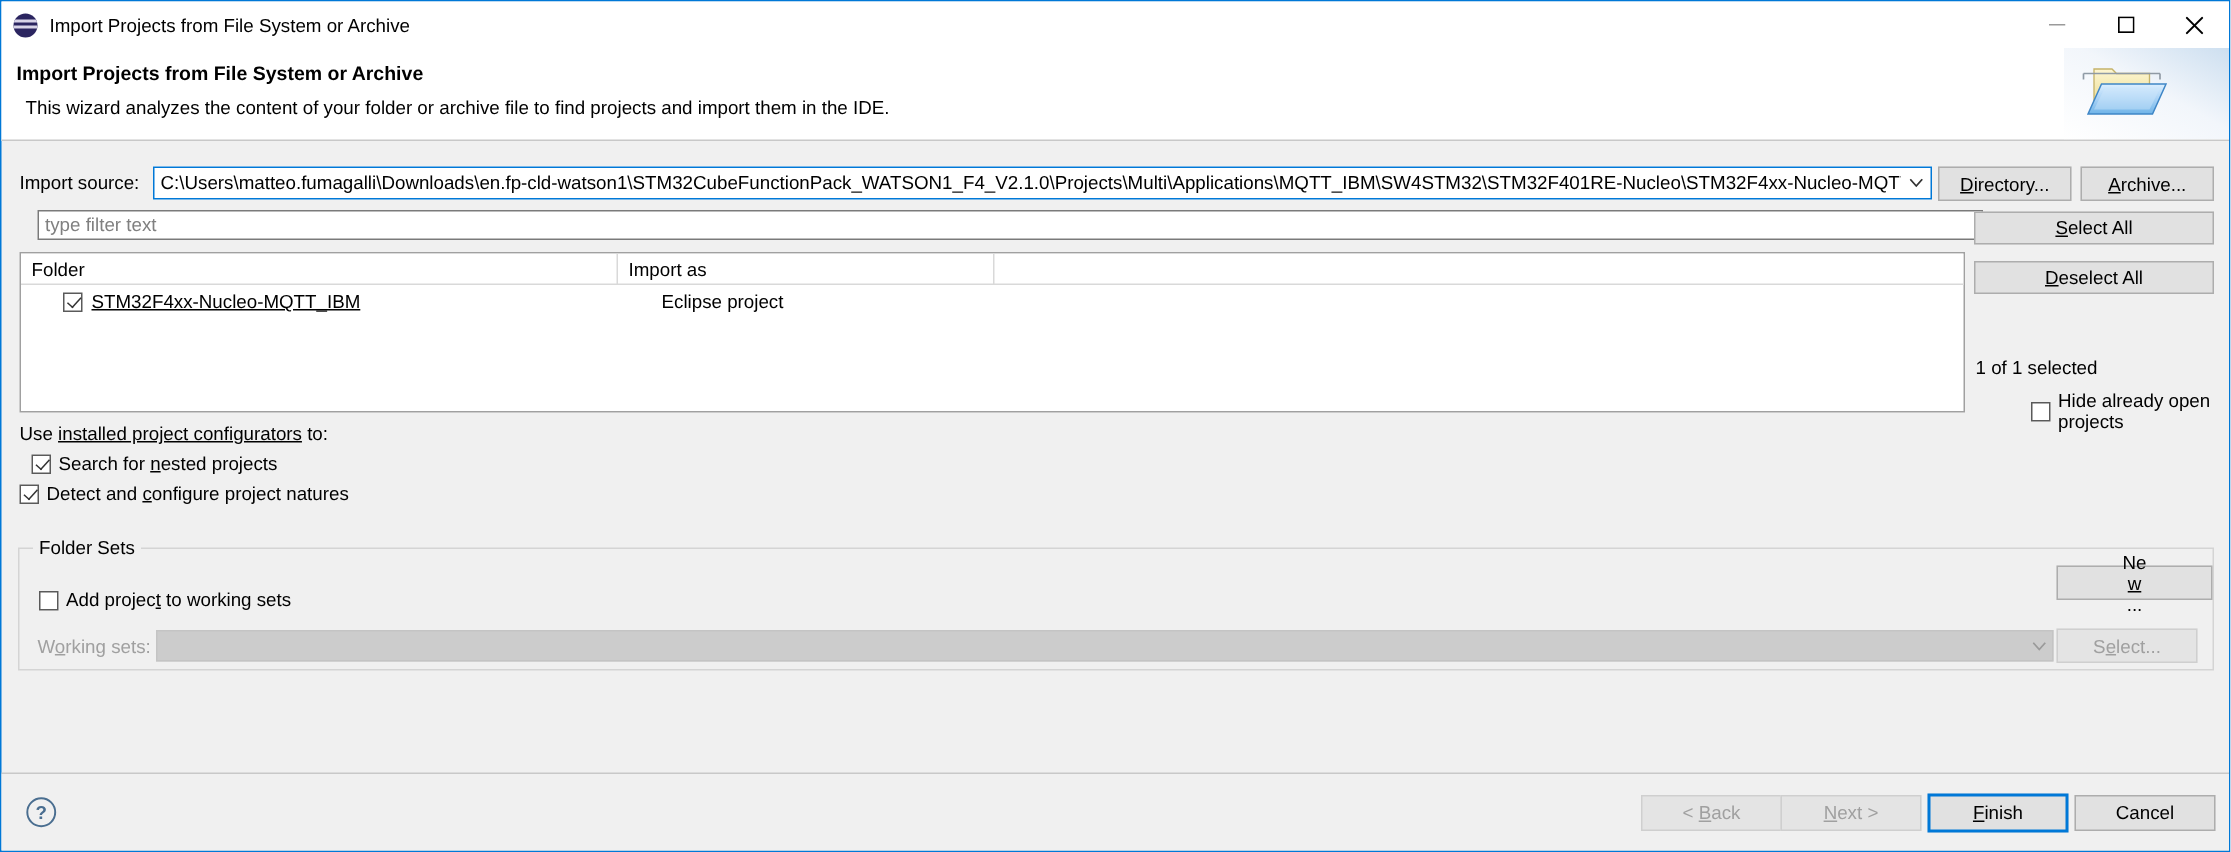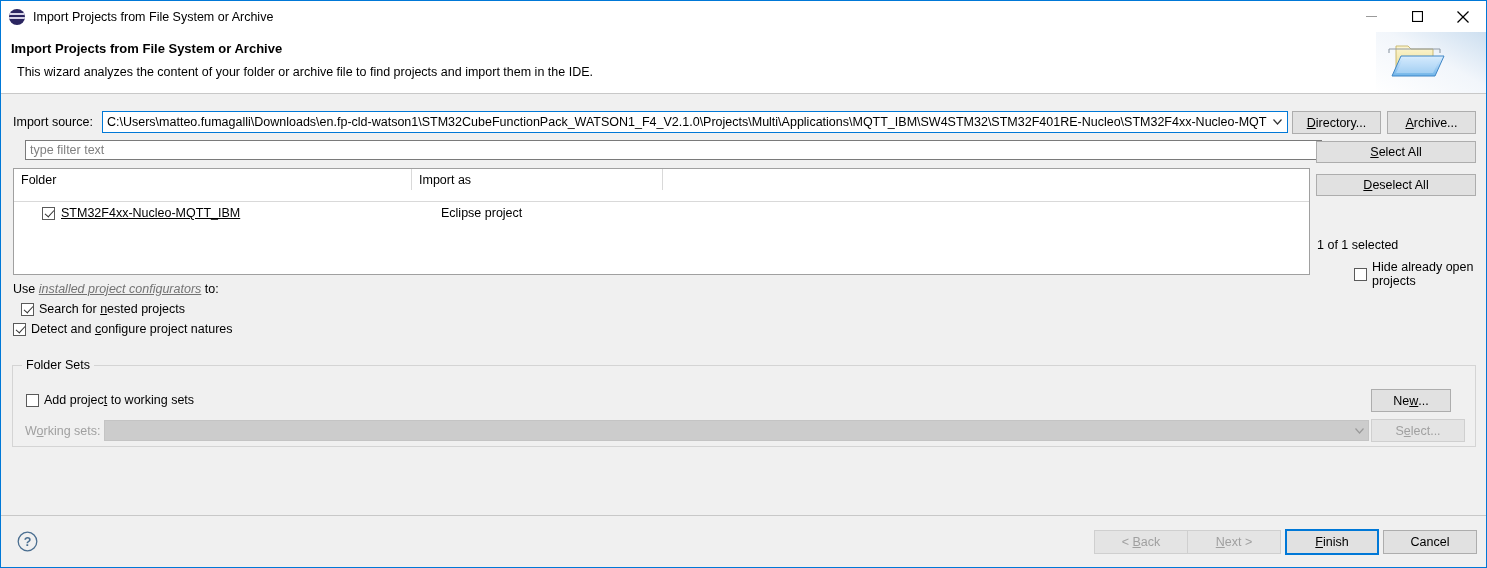--- a/index.html
+++ b/index.html
@@ -229,21 +229,21 @@
   #table {
     position: absolute;
     left: 12px; top: 167px;
     width: 1297px; height: 107px;
     background: #ffffff;
     border: 1px solid #a0a0a0;
     overflow: hidden;
   }
   #table-header {
     display: flex;
-    height: 33px;
+    height: 21px;
     border-bottom: 1px solid #d9d9d9;
     background: #ffffff;
   }
   .th {
     font-size: 12.5px;
     display: flex;
     align-items: center;
     padding-left: 7px;
     border-right: 1px solid #d9d9d9;
     height: 21px;
@@ -266,24 +266,23 @@
   .td.c1 { width: 251px; margin-left: 29px; }
   .td.c2 { flex: 1; }
 
   
   #use-configurators {
     position: absolute;
     left: 12px; top: 281px;
     font-size: 12.5px;
   }
   #use-configurators a {
-    color: #737373;
+    color: #000000;
     text-decoration: underline;
     cursor: default;
-    font-style: italic;
   }
   #cb-nested {
     position: absolute;
     left: 20px; top: 301px;
   }
   #cb-natures {
     position: absolute;
     left: 12px; top: 321px;
   }
 
@@ -322,22 +321,22 @@
   }
   #ws-combo-arrow {
     margin-left: auto;
     width: 18px;
     display: flex;
     align-items: center;
     justify-content: center;
   }
   #btn-new {
     position: absolute;
-    left: 1370px; top: 388px;
-    width: 80px; height: 23px;
+    left: 1370px; top: 376px;
+    width: 104px; height: 23px; flex-direction: column;
   }
   #btn-ws-select {
     position: absolute;
     left: 1370px; top: 418px;
     width: 94px; height: 23px;
   }
 
   
   #footer-sep {
     position: absolute;

